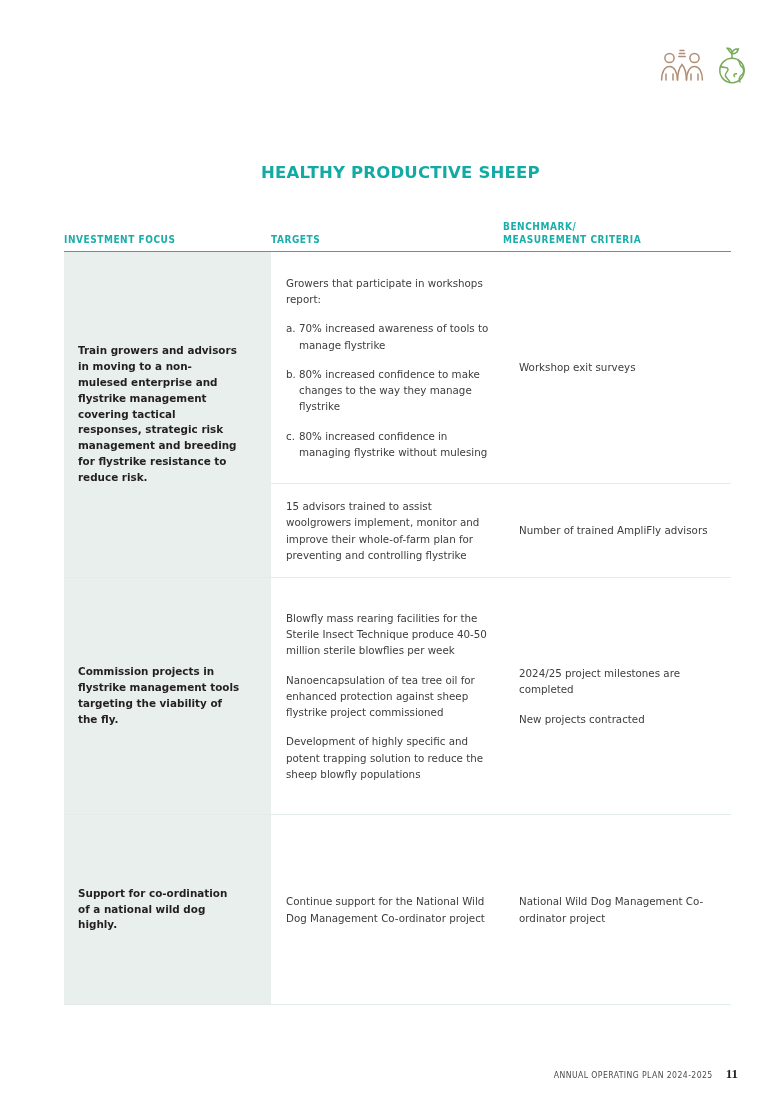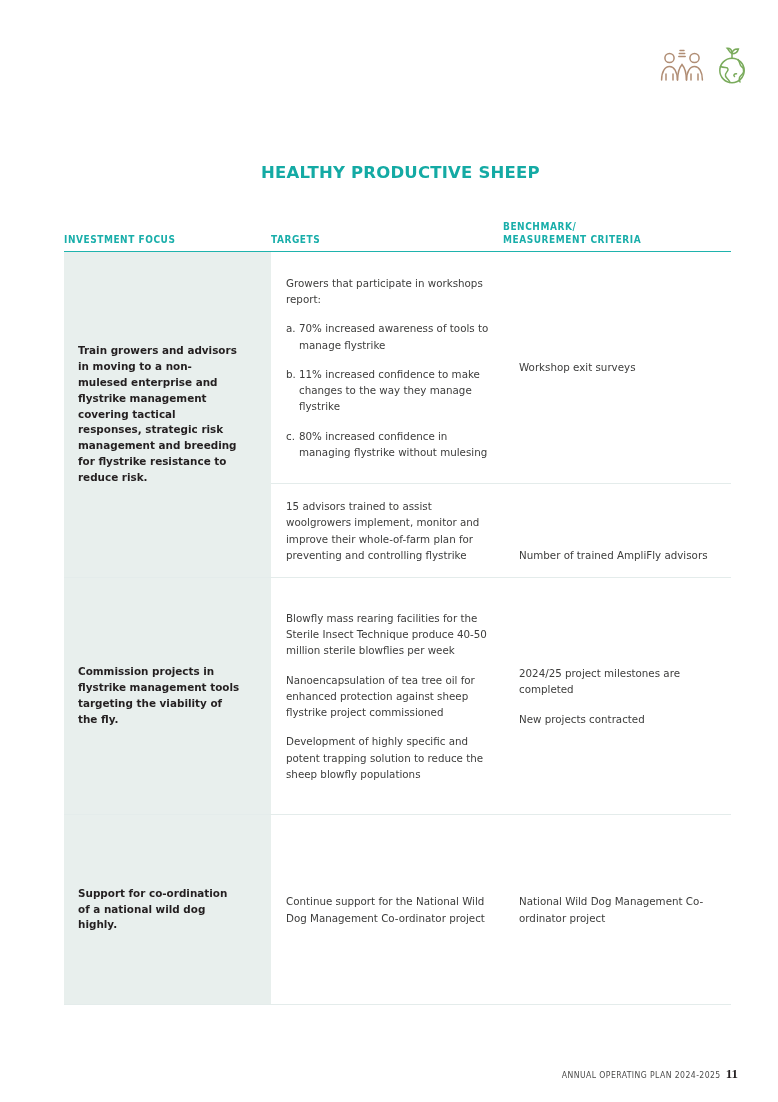--- a/index.html
+++ b/index.html
@@ -97,21 +97,21 @@
     display: flex;
     flex-direction: column;
     flex: 1;
   }
 
   
   .subrow {
     display: flex;
     flex: 1;
   }
-  .subrow + .subrow { border-top: 1.4px solid #e4eceb; align-items: flex-end; }
+  .subrow + .subrow { border-top: 1.4px solid #e4eceb; }
 
   .cell-targets,
   .cell-bench {
     padding: 14px 14px 14px 14px;
     display: flex;
     flex-direction: column;
     justify-content: center;
   }
   .cell-targets { padding-left: 15px; }
   .cell-bench   { padding-left: 16px; }
@@ -143,21 +143,21 @@
     height: 0;
   }
 
   
   .footer {
     position: absolute;
     bottom: 20px;
     right: 40px;
     display: flex;
     align-items: baseline;
-    gap: 5px;
+    gap: 13px;
   }
   .footer-label {
     font-family: "DejaVu Sans Condensed", "Liberation Sans Narrow", "Liberation Sans", sans-serif;
     font-size: 8.6px;
     letter-spacing: 0.42px;
     color: #4a4a49;
     text-transform: uppercase;
   }
   .footer-page {
     font-family: Liberation Serif, serif;
@@ -224,21 +224,21 @@
             <div class="body-text">Growers that participate in workshops report:</div>
             <div class="lettered">
               <div class="li">
                 <span class="marker">a.</span>
                 <span class="ltext">70% increased awareness of tools to manage flystrike</span>
               </div>
             </div>
             <div class="lettered">
               <div class="li">
                 <span class="marker">b.</span>
-                <span class="ltext">11% increased confidence to make changes to the way they manage flystrike</span>
+                <span class="ltext">80% increased confidence to make changes to the way they manage flystrike</span>
               </div>
             </div>
             <div class="lettered">
               <div class="li">
                 <span class="marker">c.</span>
                 <span class="ltext">80% increased confidence in managing flystrike without mulesing</span>
               </div>
             </div>
           </div>
           <div class="cell-bench col-bench">

